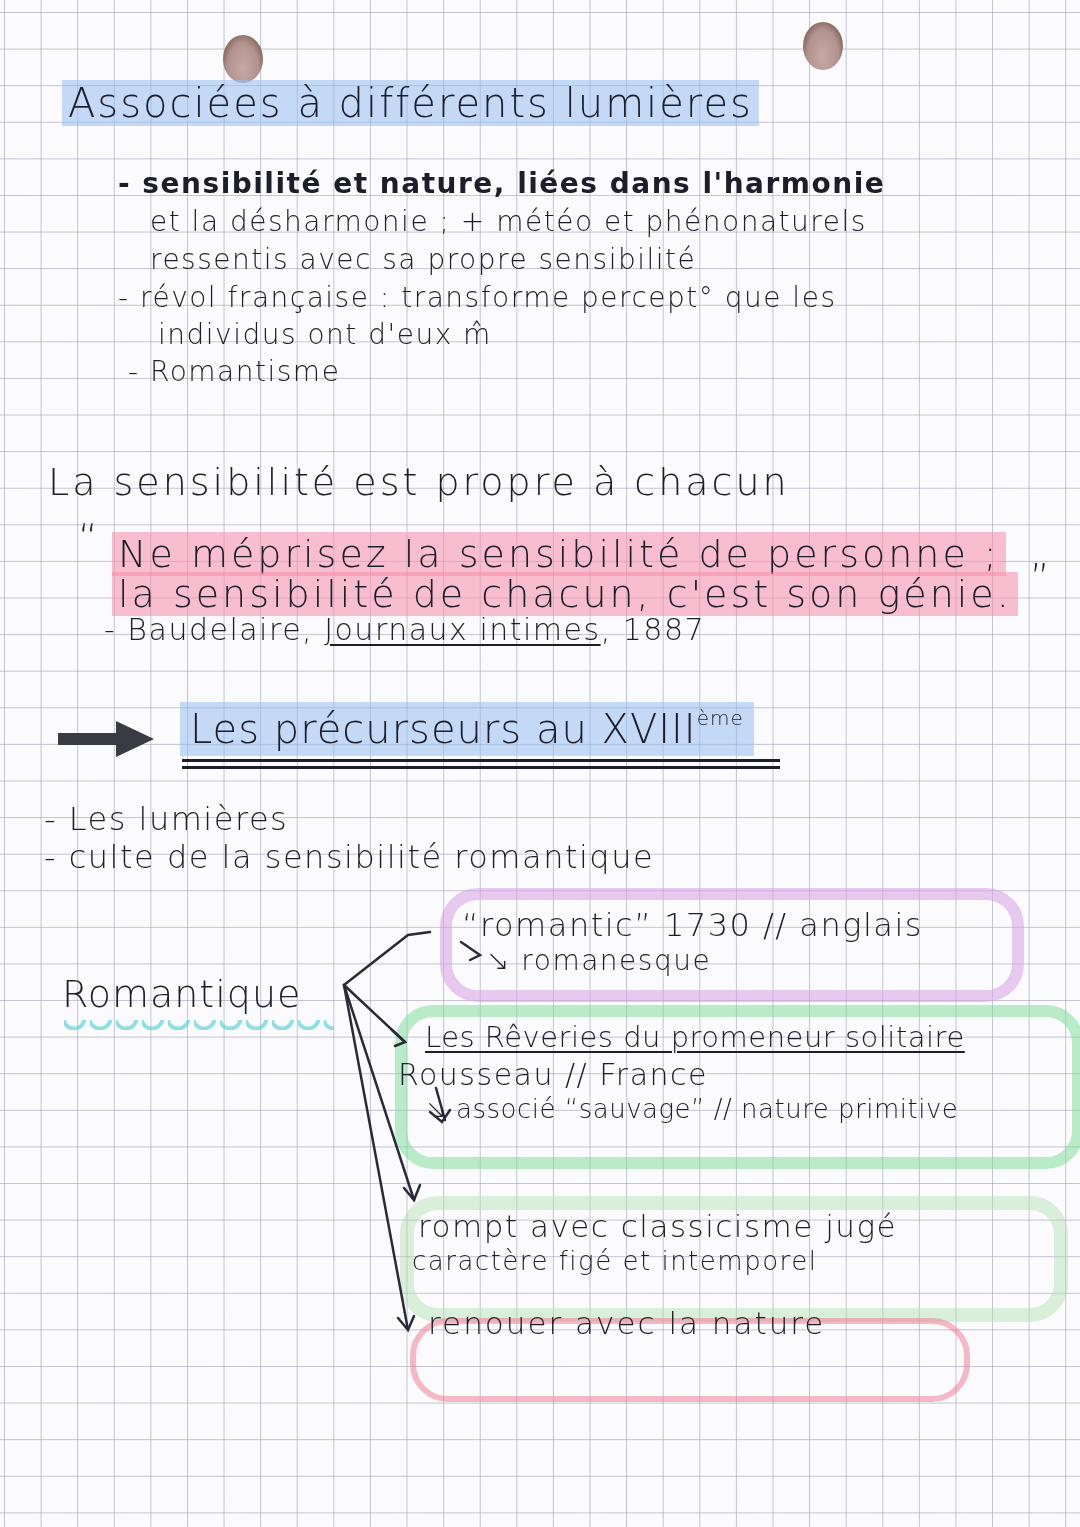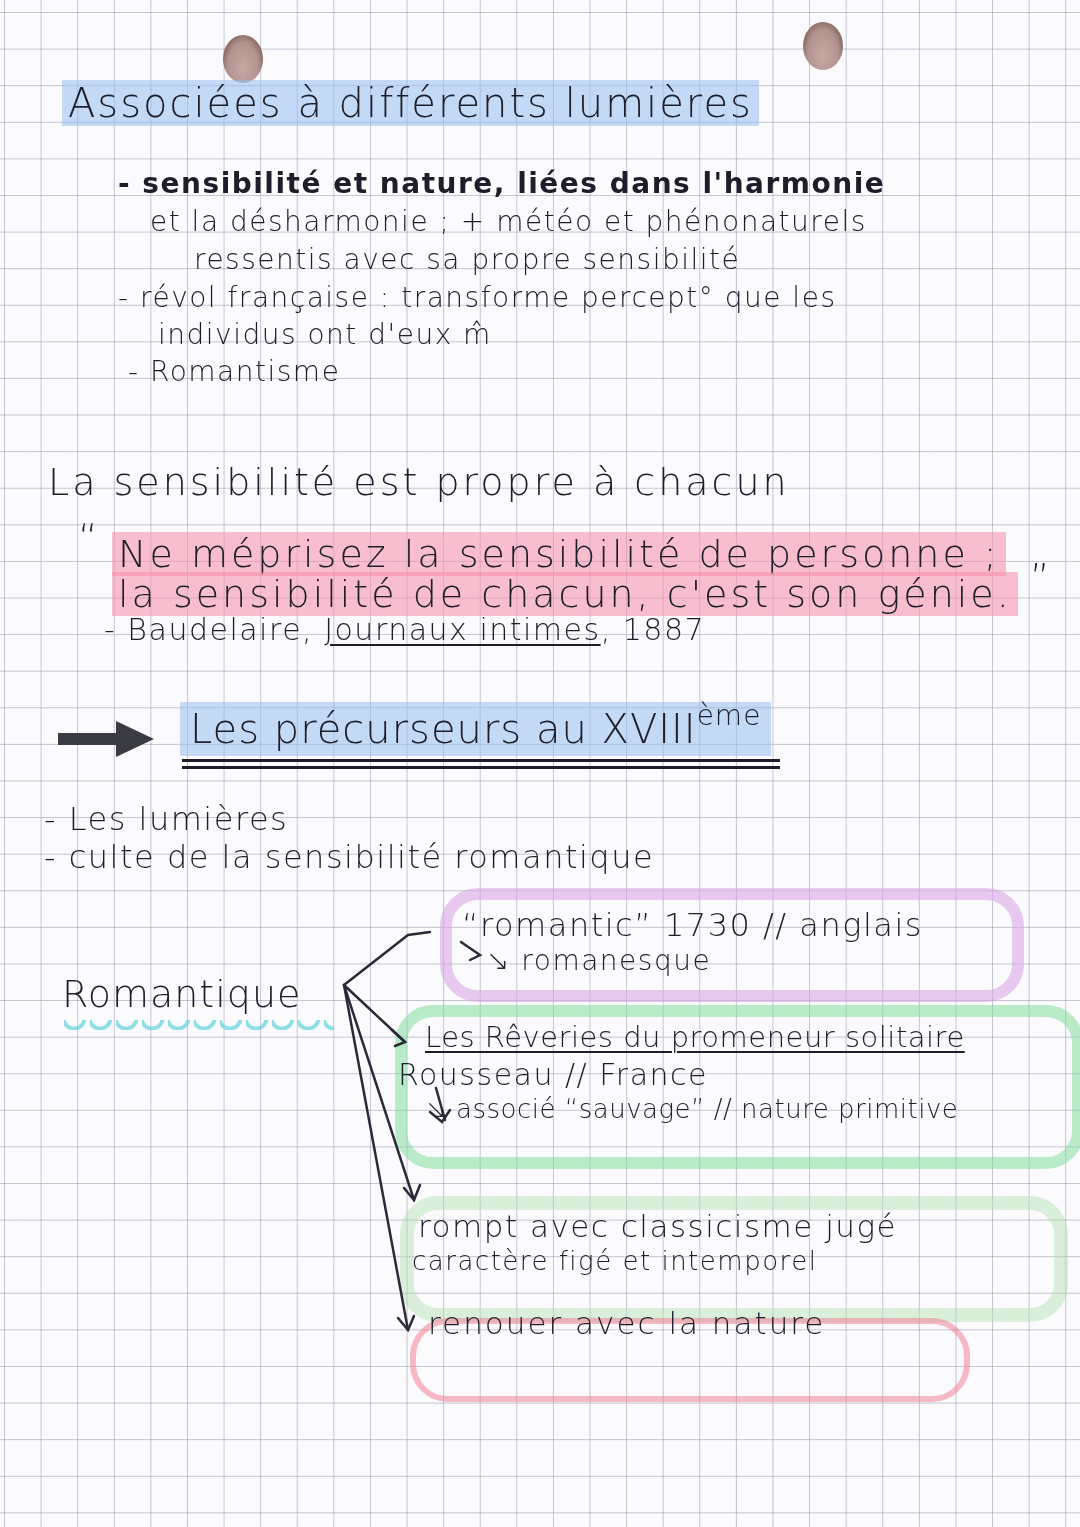--- a/index.html
+++ b/index.html
@@ -22,21 +22,21 @@
   }
   .abs { position: absolute; white-space: nowrap; }
   .hand { font-family: "DejaVu Sans", sans-serif; font-weight: 300; letter-spacing: 1px; }
   .h-title { font-size: 40px; letter-spacing: 2px; }
   .line { font-size: 28px; letter-spacing: 1.5px; }
   .big { font-size: 38px; letter-spacing: 3px; }
   .blue-hl { background: rgba(150, 190, 240, 0.55); padding: 0 6px; }
   .pink-hl { background: rgba(245, 140, 170, 0.55); padding: 0 6px; }
   .underline { text-decoration: underline; text-decoration-thickness: 2px; text-underline-offset: 4px; }
   .section-title { font-size: 40px; letter-spacing: 1px; }
-  .sup { font-size: 28px; position: relative; top: -18px; }
+  .sup { font-size: 20px; position: relative; top: -18px; }
   .double-rule { position: absolute; height: 3px; background: #1e1e2a; }
   .blob { position: absolute; border-radius: 38px; border-style: solid; }
   .blob.purple { border-width: 12px; border-color: rgba(215, 160, 230, 0.55); }
   .blob.green  { border-width: 12px; border-color: rgba(120, 220, 150, 0.5); }
   .blob.lightgreen { border-width: 14px; border-color: rgba(175, 225, 175, 0.45); }
   .blob.pink { border-width: 6px; border-color: rgba(240, 130, 150, 0.55); }
   .wavy {
     position: absolute; height: 10px;
     background: radial-gradient(circle at 10px -2px, transparent 8px, rgba(100, 210, 220, 0.7) 9px, rgba(100,210,220,0.7) 12px, transparent 13px);
     background-size: 26px 12px;
@@ -49,21 +49,21 @@
 <div class="page">
 
   <div class="hole" style="left:223px; top:35px;"></div>
   <div class="hole" style="left:803px; top:22px;"></div>
 
   <div class="abs hand h-title" style="left:62px; top:80px;">
     <span class="blue-hl">Associées à différents lumières</span>
   </div>
   <div class="abs hand line" style="left:118px; top:167px;font-weight:bold;">- sensibilité et nature, liées dans l'harmonie</div>
   <div class="abs hand line" style="left:150px; top:205px;">et la désharmonie ; + météo et phénonaturels</div>
-  <div class="abs hand line" style="left:150px; top:243px;padding-left:44px;">ressentis avec sa propre sensibilité</div>
+  <div class="abs hand line" style="left:150px; top:243px;">ressentis avec sa propre sensibilité</div>
   <div class="abs hand line" style="left:118px; top:281px;">- révol française : transforme percept° que les</div>
   <div class="abs hand line" style="left:158px; top:318px;">individus ont d'eux m̂</div>
   <div class="abs hand line" style="left:128px; top:355px;">- Romantisme</div>
 
   <div class="abs hand big" style="left:48px; top:460px;">La sensibilité est propre à chacun</div>
   <div class="abs hand big" style="left:78px; top:515px;">“</div>
   <div class="abs hand big" style="left:112px; top:532px;">
     <span class="pink-hl">Ne méprisez la sensibilité de personne ;</span>
   </div>
   <div class="abs hand big" style="left:112px; top:572px;">

